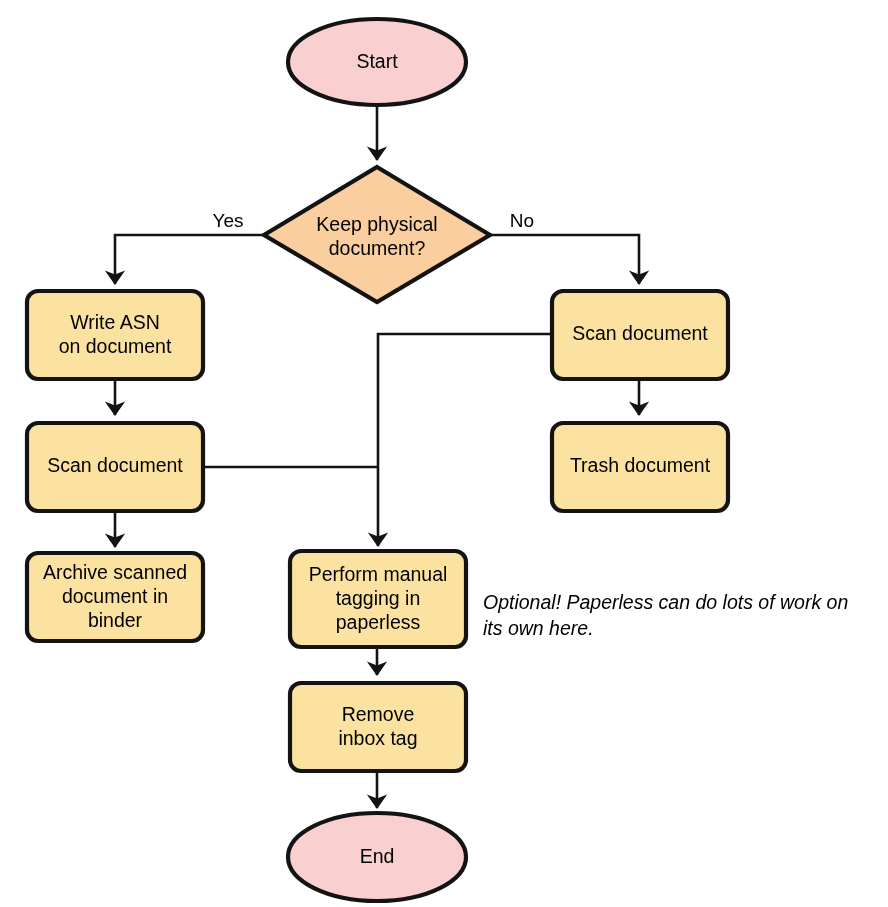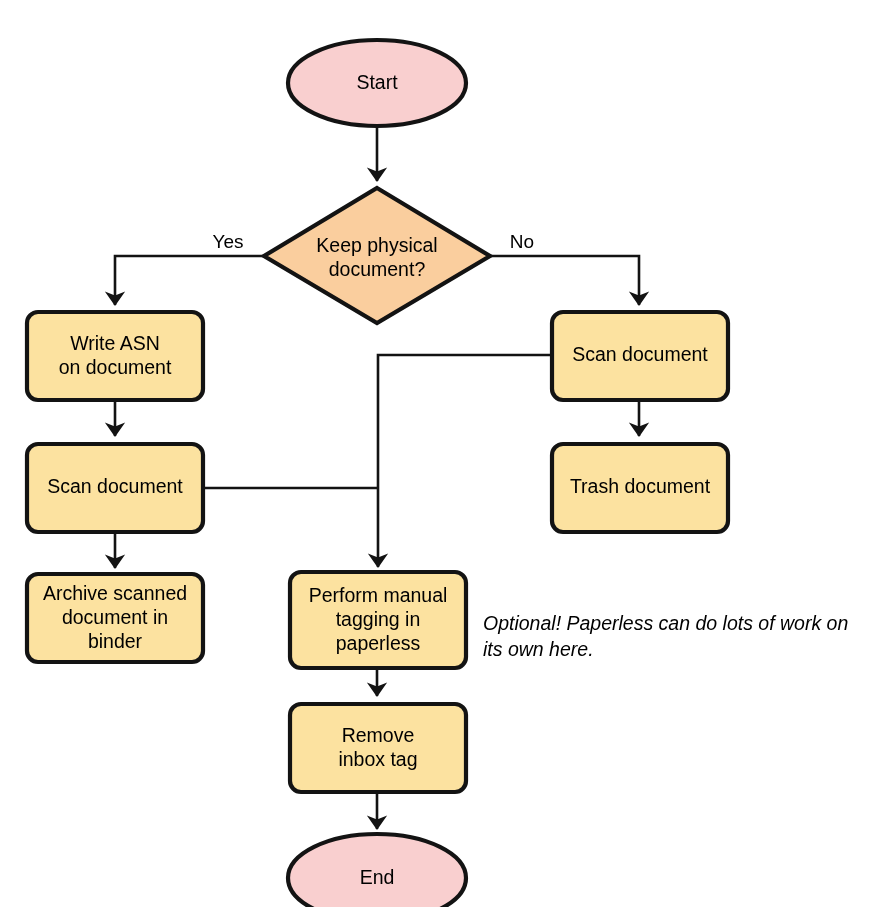--- a/index.html
+++ b/index.html
@@ -10,21 +10,20 @@
   body {
     width: 888px;
     height: 907px;
     font-family: "Liberation Sans", sans-serif;
     overflow: hidden;
   }
   #flowchart-root {
     position: relative;
     width: 888px;
     height: 687px;
-    margin-top: 21px;
   }
   svg#flow-svg {
     position: absolute;
     top: 0;
     left: 0;
     width: 888px;
     height: 907px;
   }
   .node-text {
     font-family: "Liberation Sans", sans-serif;

